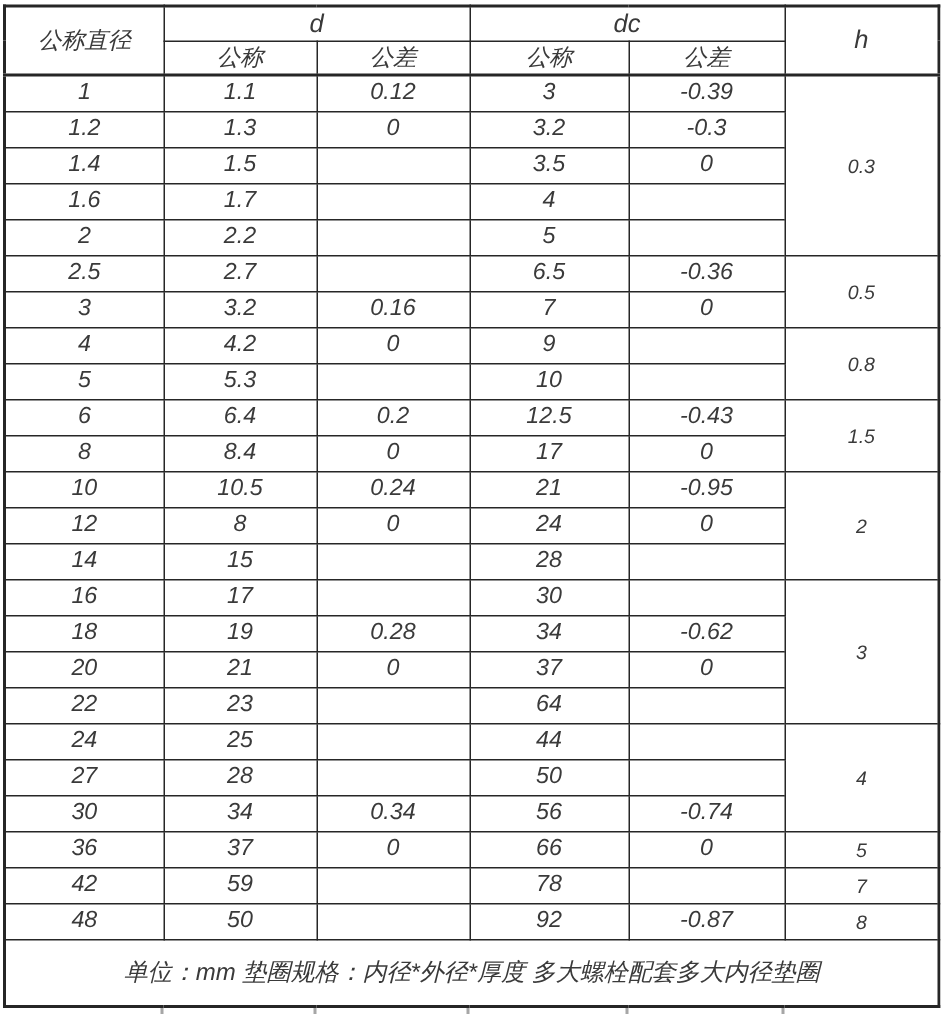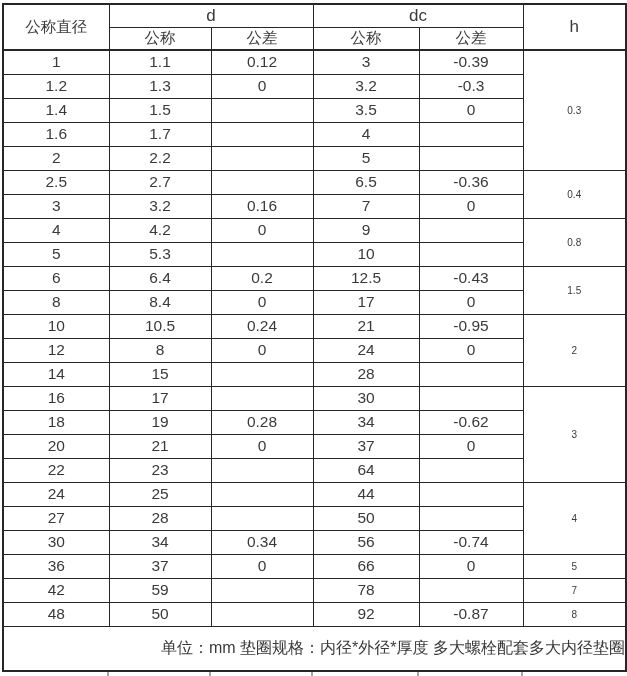--- a/index.html
+++ b/index.html
@@ -19,39 +19,40 @@
   .sheet {
     position: relative;
     padding: 3px 2px 0 2px;
     width: 627px;
   }
   table.spec {
     border-collapse: collapse;
     table-layout: fixed;
     width: 623px;
     border: 2px solid var(--border);
+    font-style: italic;
   }
   th, td {
     border: 1.5px solid var(--border);
     text-align: center;
     vertical-align: middle;
     padding: 0;
     font-weight: normal;
     font-size: 15.5px;
     color: var(--text);
     overflow: hidden;
     white-space: nowrap;
   }
   thead { border-bottom: 2.5px solid var(--border); }
   thead tr { height: 23px; }
   thead th.group-label { font-size: 17px; }
   tbody tr { height: 24px; }
-  td.h-cell { font-size: 10px; }
+  td.h-cell { font-size: 13px; }
   tr.footer-row { height: 45px; }
-  tr.footer-row td { font-size: 16px; text-align: right; }
+  tr.footer-row td { font-size: 16px; }
   .stub-row {
     position: relative;
     height: 6px;
     width: 623px;
   }
   .stub {
     position: absolute;
     top: 0;
     width: 1.5px;
     height: 5px;
@@ -126,21 +127,21 @@
           <td></td>
           <td>5</td>
           <td></td>
         </tr>
         <tr>
           <td>2.5</td>
           <td>2.7</td>
           <td></td>
           <td>6.5</td>
           <td>-0.36</td>
-          <td rowspan="2" class="h-cell">0.4</td>
+          <td rowspan="2" class="h-cell">0.5</td>
         </tr>
         <tr>
           <td>3</td>
           <td>3.2</td>
           <td>0.16</td>
           <td>7</td>
           <td>0</td>
         </tr>
         <tr>
           <td>4</td>

